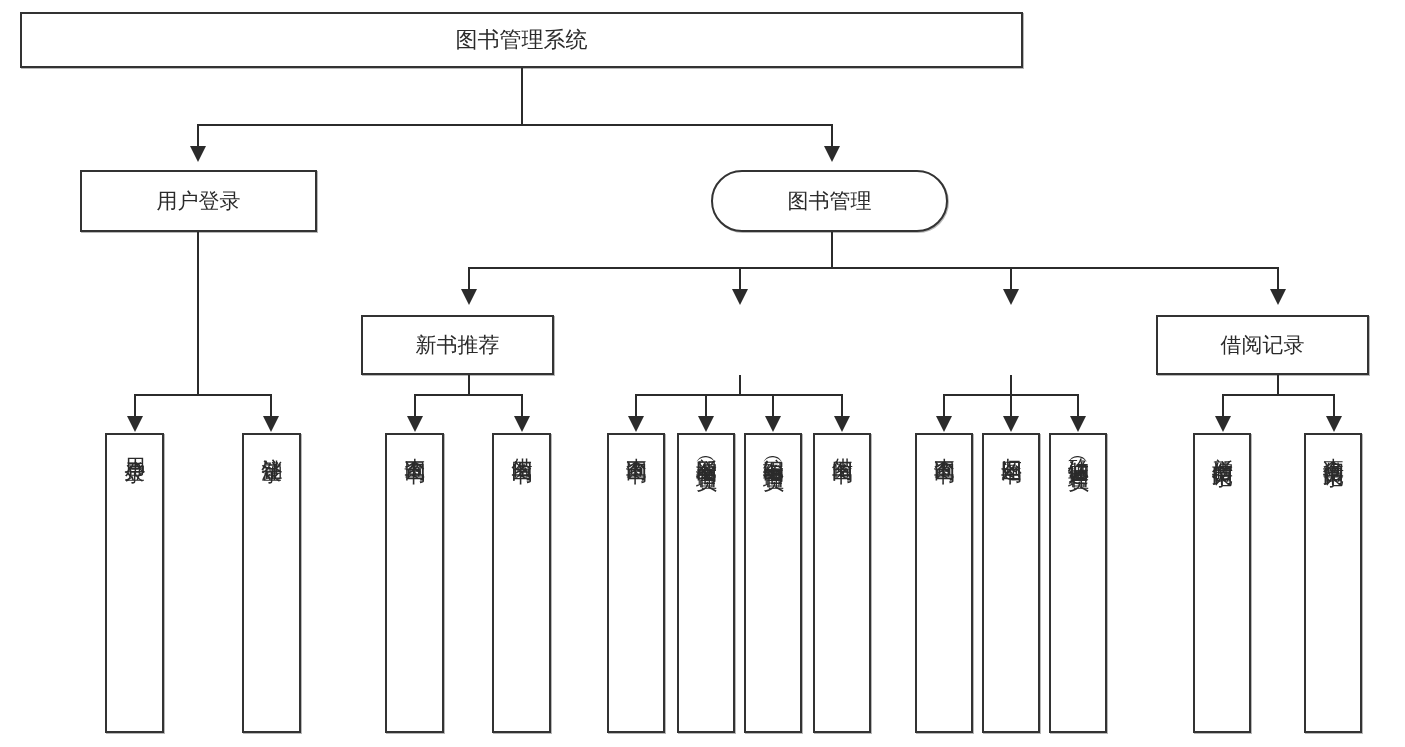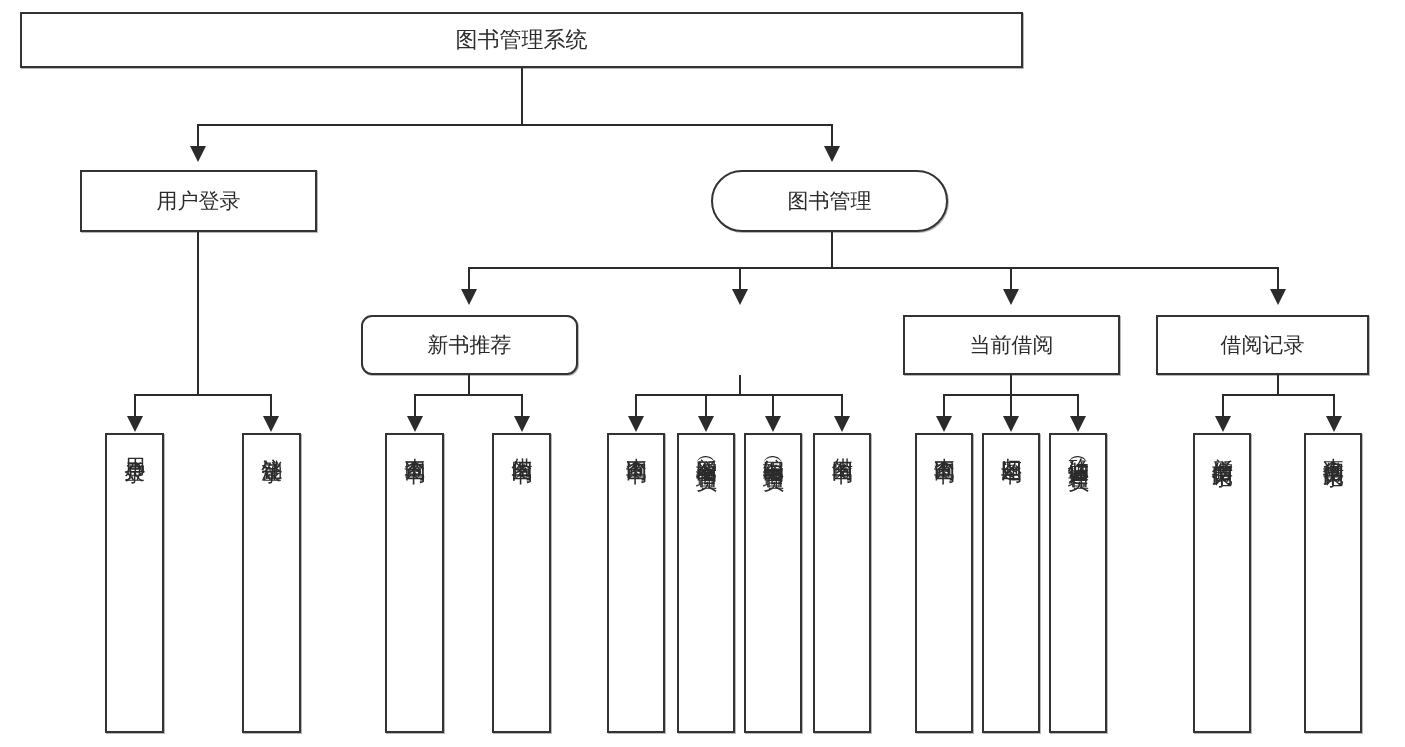--- a/index.html
+++ b/index.html
@@ -122,25 +122,22 @@
 
   <div class="vline" style="left:739px; top:267px; width:2px; height:22px;"></div>
   <div class="arrow" style="left:732px; top:289px;"></div>
 
   <div class="vline" style="left:1010px; top:267px; width:2px; height:22px;"></div>
   <div class="arrow" style="left:1003px; top:289px;"></div>
 
   <div class="vline" style="left:1277px; top:267px; width:2px; height:22px;"></div>
   <div class="arrow" style="left:1270px; top:289px;"></div>
 
-  <div class="node lvl3" style="left:361px; top:315px; width:217px; height:60px;border-radius:11px;">
+  <div class="node lvl3" style="left:361px; top:315px; width:193px; height:60px;">
     <span>新书推荐</span>
-  </div>
-  <div class="node lvl3" style="left:903px; top:315px; width:217px; height:60px;">
-    <span>当前借阅</span>
   </div>
   <div class="node lvl3" style="left:1156px; top:315px; width:213px; height:60px;">
     <span>借阅记录</span>
   </div>
 
   <div class="vline" style="left:468px; top:375px; width:2px; height:19px;"></div>
   <div class="hline" style="left:414px; top:394px; width:108px; height:2px;"></div>
   <div class="vline" style="left:414px; top:394px; width:2px; height:22px;"></div>
   <div class="arrow" style="left:407px; top:416px;"></div>
   <div class="vline" style="left:521px; top:394px; width:2px; height:22px;"></div>

